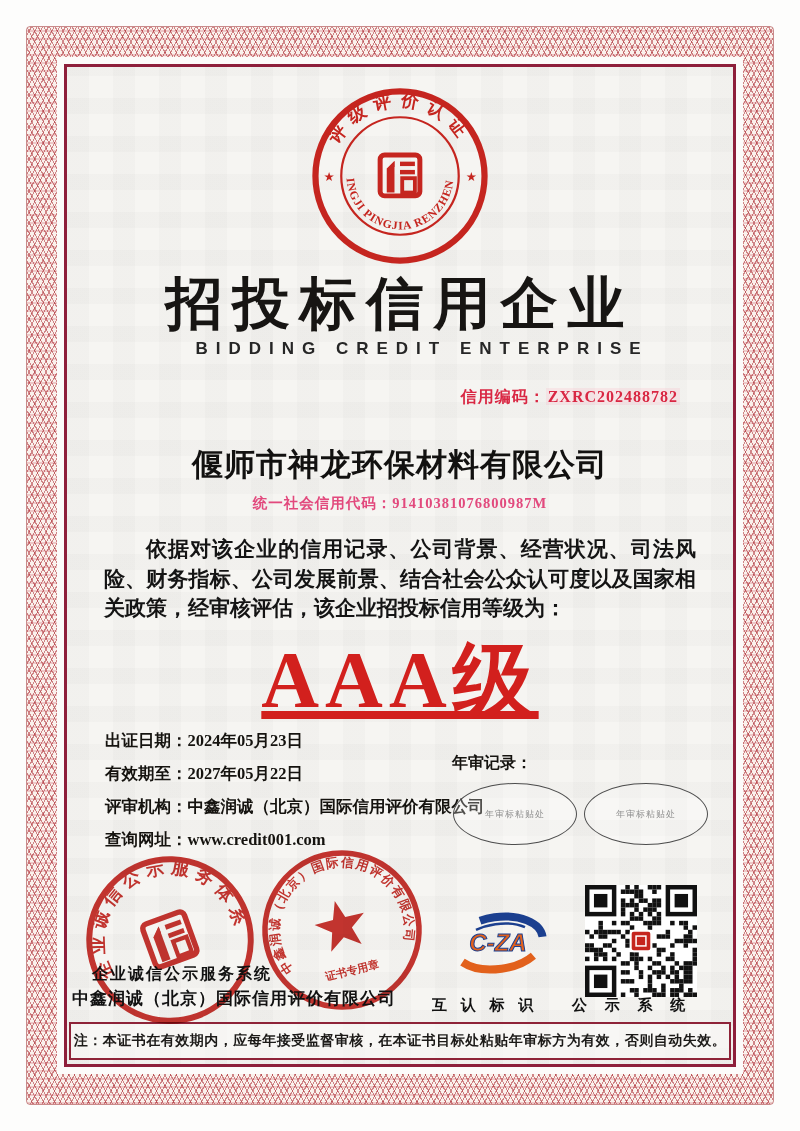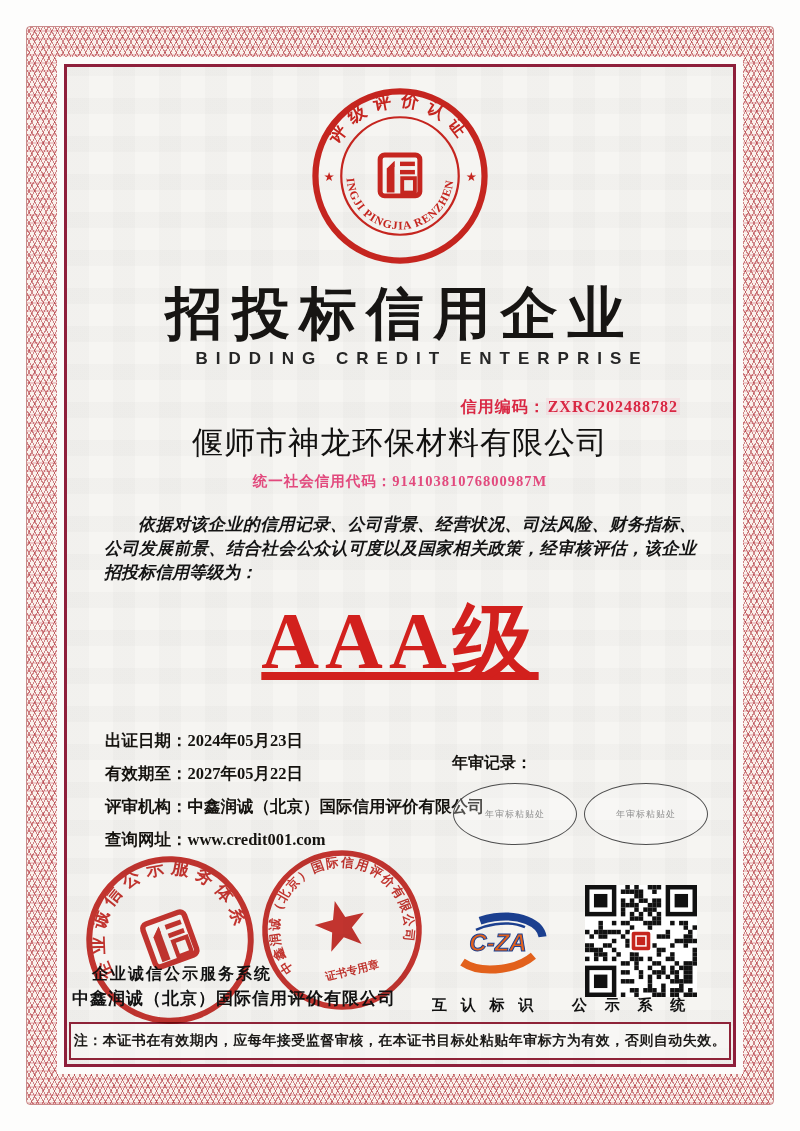--- a/index.html
+++ b/index.html
@@ -14,31 +14,31 @@
         border:1px solid #c98b8b;border-radius:4px;}
   .band::after{content:'';position:absolute;inset:30px;background:#fcfbfa;}
   
   .frame{position:absolute;inset:64px;border:3px solid #8e1f3b;background:#f6f5f2;
          background-image:
            repeating-linear-gradient(0deg, rgba(60,60,60,.022) 0 16px, transparent 16px 38px),
            repeating-linear-gradient(90deg, rgba(60,60,60,.022) 0 22px, transparent 22px 46px);
          overflow:hidden;}
   .top-stack{text-align:center;padding-top:20px;}
   .seal-top-wrap{display:inline-block;width:178px;height:178px;}
-  .cert-title{margin:14px 0 0;font-size:57px;font-weight:bold;letter-spacing:10px;
+  .cert-title{margin:4px 0 0;font-size:57px;font-weight:bold;letter-spacing:10px;
               color:#171513;line-height:1.1;text-align:center;}
   .cert-subtitle{font-family:"Liberation Sans","DejaVu Sans",sans-serif;font-size:17px;
                  font-weight:bold;letter-spacing:8px;color:#262626;margin-top:3px;padding-left:44px;}
   .code-row{width:560px;margin:28px auto 0;text-align:right;font-size:16px;font-weight:bold;
             color:#d92743;letter-spacing:1px;}
   .code-row .code-val{background:rgba(255,140,170,.14);padding:0 2px;}
-  .company-name{font-size:31px;font-weight:normal;letter-spacing:1px;color:#121110;margin-top:4px;}
+  .company-name{font-size:31px;font-weight:bold;letter-spacing:1px;color:#121110;margin-top:36px;}
   .uscc-row{font-size:14.5px;font-weight:bold;color:#e2497d;margin-top:8px;letter-spacing:1px;}
-  .body-para{width:592px;margin:22px auto 0;font-size:17px;font-weight:bold;line-height:1.42;
-             text-align:justify;text-indent:2em;color:#141414;font-style:italic;}
+  .body-para{width:592px;margin:22px auto 0;font-size:21px;font-weight:bold;line-height:1.42;
+             text-align:justify;text-indent:2em;color:#141414;}
   .rating{font-size:80px;font-weight:bold;color:#d2201d;letter-spacing:6px;margin-top:16px;
           line-height:1;text-decoration:underline;}
   
   .details{position:absolute;left:38px;top:657px;font-size:16.5px;font-weight:bold;color:#15130f;}
   .details .row{height:33px;line-height:33px;white-space:nowrap;}
   .annual-label{position:absolute;left:385px;top:686px;font-size:16px;font-weight:bold;color:#15130f;}
   .spot{position:absolute;width:122px;height:60px;border:1.5px solid #4d4d4d;border-radius:50%;
         display:flex;align-items:center;justify-content:center;font-size:9px;color:#8f8f8f;
         letter-spacing:1px;background:rgba(255,255,255,.25);}
   .spot.s1{left:386px;top:716px;} .spot.s2{left:517px;top:716px;}

